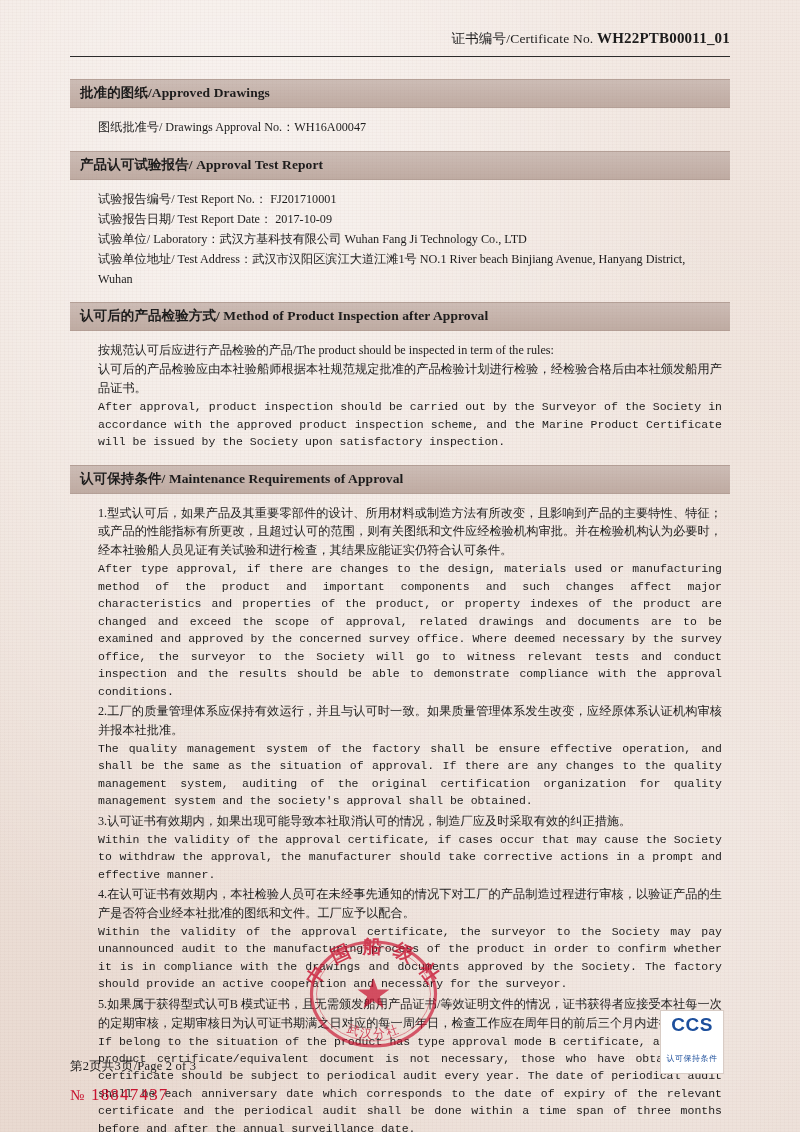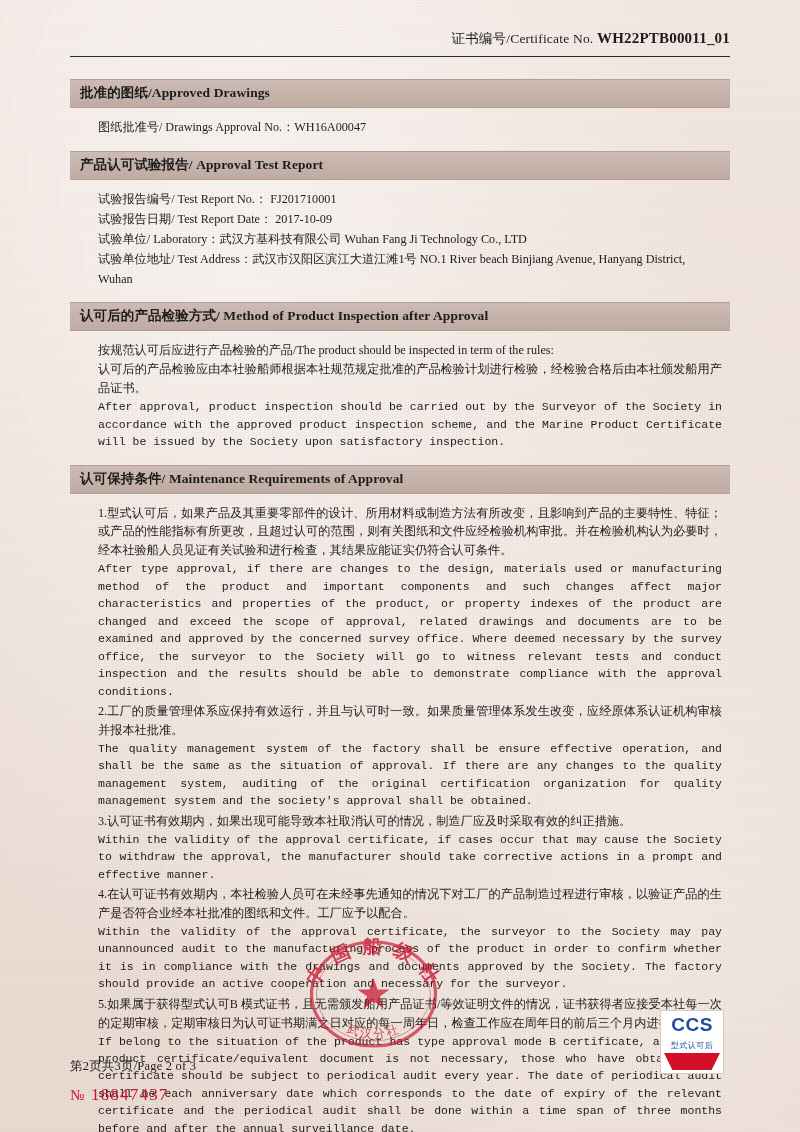--- a/index.html
+++ b/index.html
@@ -132,20 +132,21 @@
     position: absolute;
     left: 660px;
     top: 1010px;
     width: 62px;
     height: 62px;
     background: #ffffff;
     border: 1px solid #d8ccc5;
     z-index: 3;
     display: flex;
     flex-direction: column;
+    gap: 13px;
   }
   .ccs-logo .ccs-top {
     flex: 0 0 28px;
     color: #1d4f9c;
     font-family: "Liberation Sans", sans-serif;
     font-weight: bold;
     font-size: 19px;
     display: flex;
     align-items: center;
     justify-content: center;
@@ -240,21 +241,21 @@
         <textPath href="#arcBottom" startOffset="50%" text-anchor="middle">武汉分社</textPath>
       </text>
       <g fill="#c8102e" opacity="0.9">
         <polygon points="77.5,46 81.6,57.5 93.5,57.5 83.9,64.6 87.6,76.2 77.5,69.1 67.4,76.2 71.1,64.6 61.5,57.5 73.4,57.5"></polygon>
       </g>
     </svg>
   </div>
 
   <div class="ccs-logo">
     <div class="ccs-top">CCS</div>
-    <div class="ccs-cn">型式认可后</div>
+    <div class="ccs-cn">认可保持条件</div>
     <div class="ccs-bar"></div>
   </div>
 
   <div class="footer">
     <div class="pageinfo">第2页共3页/Page 2 of 3</div>
   </div>
   <div class="serial">
     <span class="pfx">№</span>
     <span>18847437</span>
   </div>

